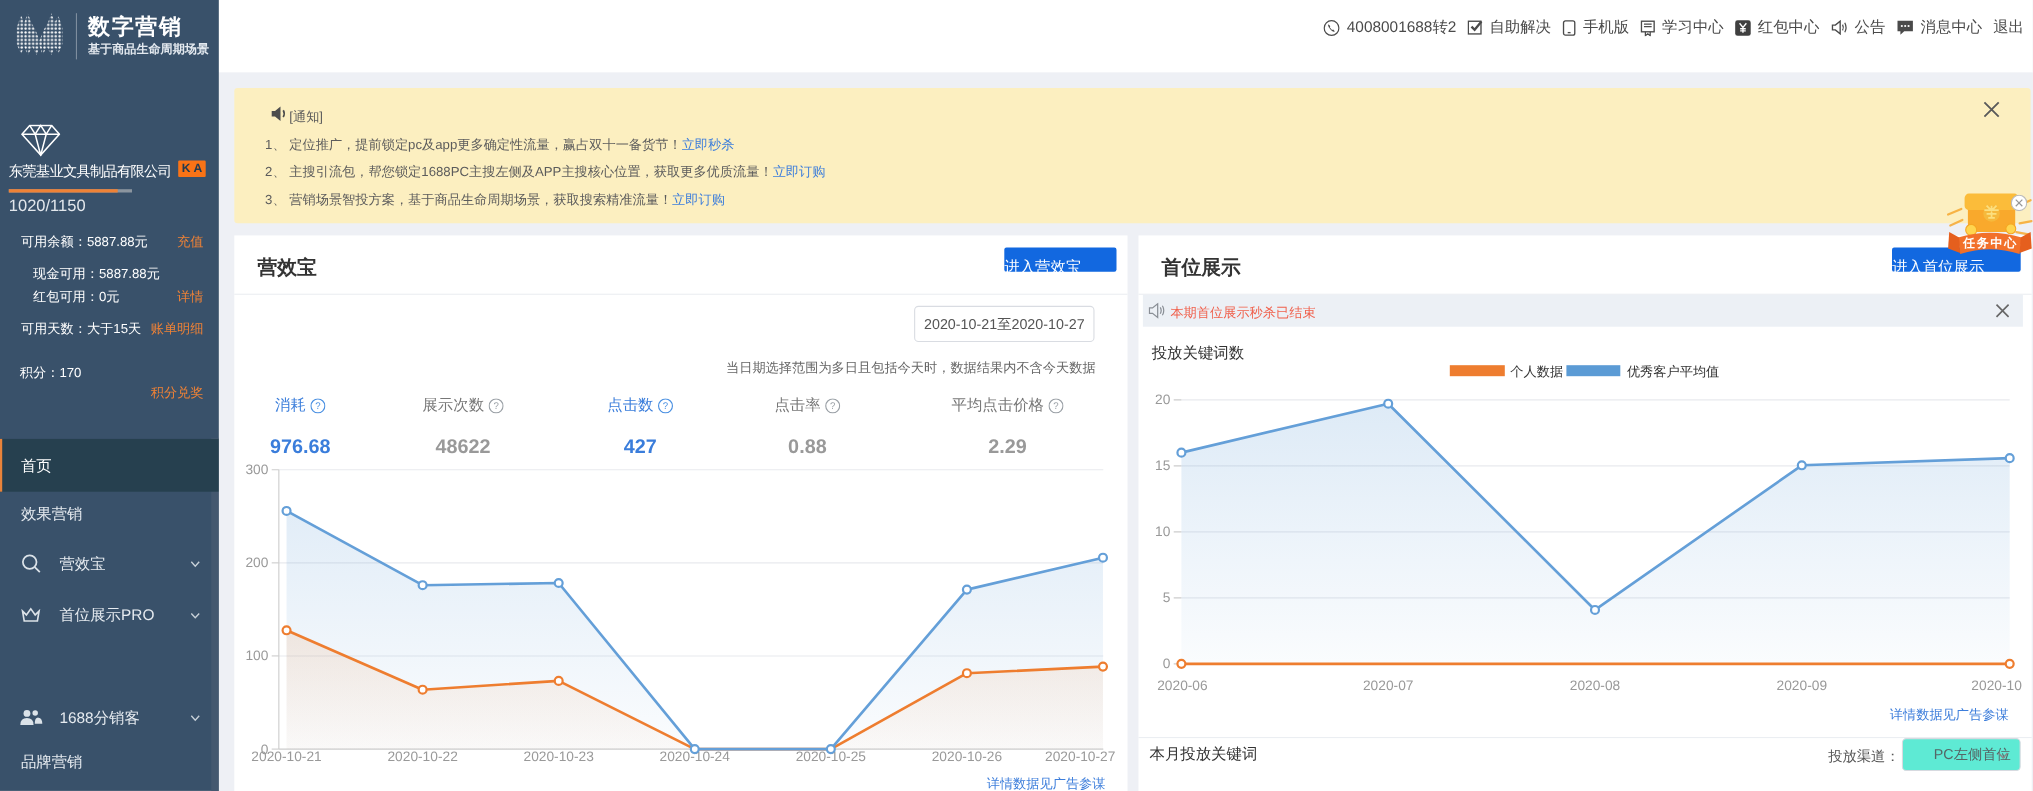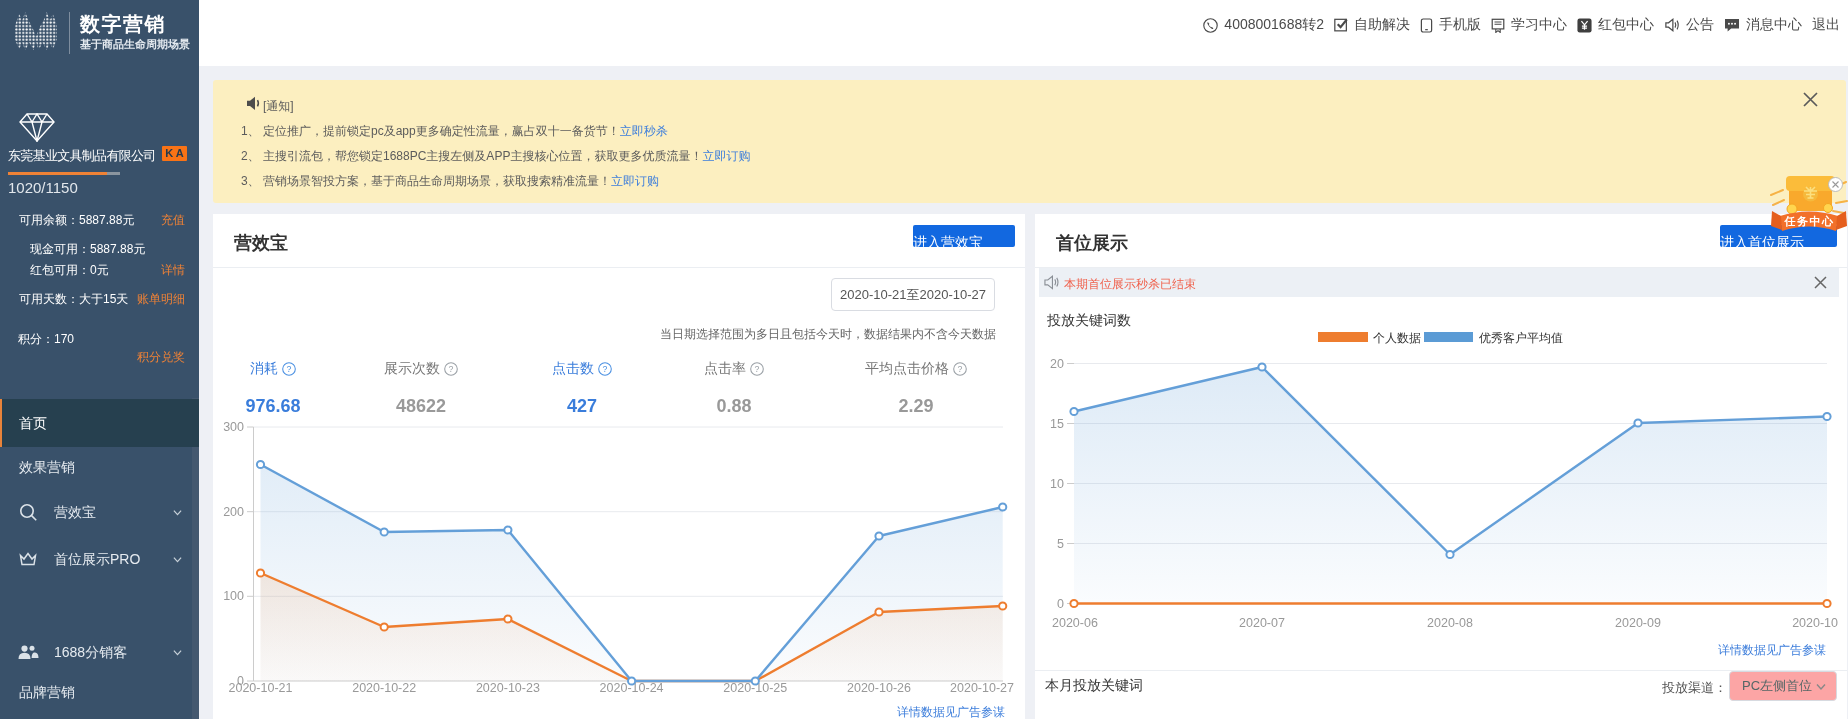--- a/index.html
+++ b/index.html
@@ -343,21 +343,21 @@
         <circle cx="227" cy="153" r="3.6"></circle>
         <circle cx="415" cy="340.5" r="3.6"></circle>
         <circle cx="603" cy="209" r="3.6"></circle>
         <circle cx="792" cy="202.5" r="3.6"></circle>
     </g>
   </svg>
   <div class="glink" style="left:683px;top:428px;">详情数据见广告参谋</div>
   <div class="abs" style="left:0px;top:456px;width:812px;height:1px;background:#ebeef2;"></div>
   <div class="abs" style="left:10px;top:463px;font-size:14px;color:#333;">本月投放关键词</div>
   <div class="abs" style="left:627px;top:465px;font-size:13px;color:#555;">投放渠道：</div>
-  <div class="abs" style="left:694px;top:457px;width:108px;height:30px;border:1px solid #d7dae0;border-radius:4px;background:#fca5a5;font-size:13px;color:#566;line-height:28px;padding-left:12px;">PC左侧首位
+  <div class="abs" style="left:694px;top:457px;width:108px;height:30px;border:1px solid #d7dae0;border-radius:4px;background:#5eead4;font-size:13px;color:#566;line-height:28px;padding-left:28px;">PC左侧首位
     <svg class="abs" style="right:10px;top:11px;" width="10" height="8" viewBox="0 0 10 8">
         <path d="M1 1.5 L5 6 L9 1.5" fill="none" stroke="#888" stroke-width="1.4"></path>
       </svg>
   </div>
 </div>
 
 <div class="abs" style="left:1770px;top:165px;width:78px;height:70px;z-index:50;">
   <svg width="78" height="70" viewBox="0 0 78 70">
     <g stroke="#f6a830" stroke-width="2" opacity=".85" stroke-linecap="round">
       <line x1="1" y1="30" x2="13" y2="25"></line>

